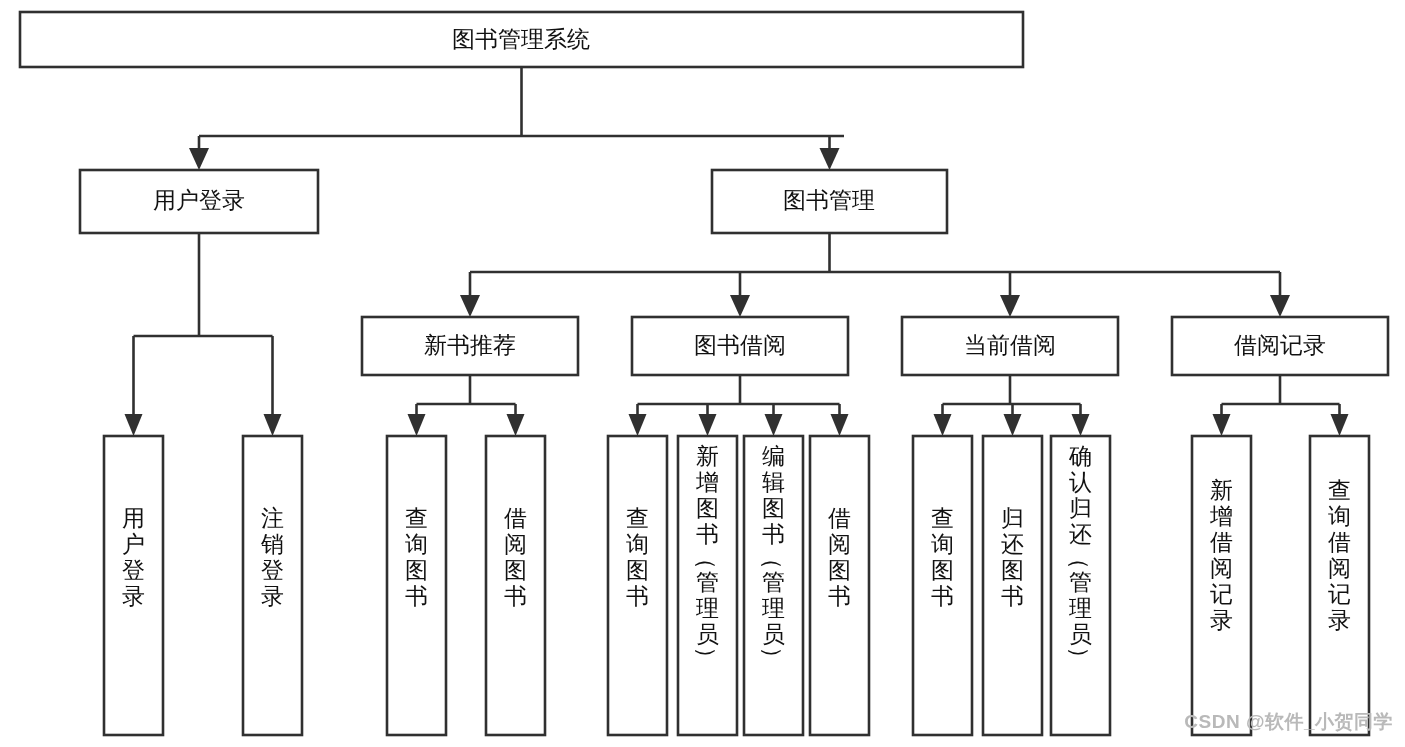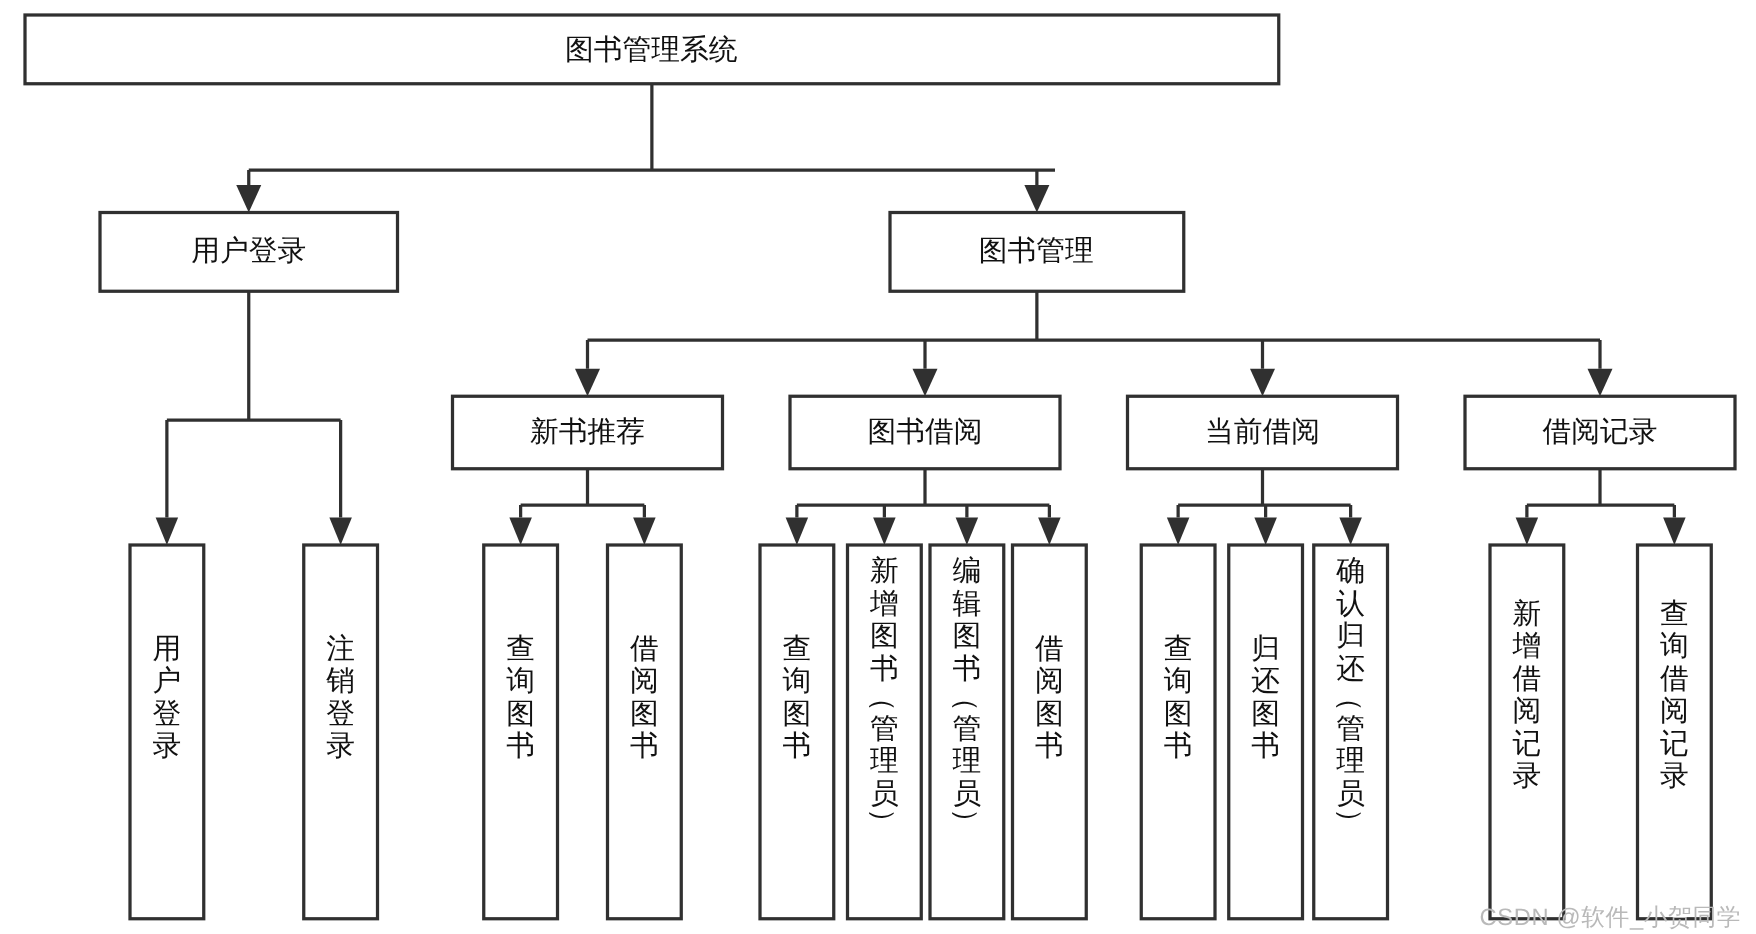--- a/index.html
+++ b/index.html
@@ -62,26 +62,27 @@
     white-space: pre;
     pointer-events: none;
   }
   .vert-text-wrap > span {
     display: block;
     text-align: center;
   }
   .watermark {
     position: absolute;
     right: 12px;
-    bottom: 0;
+    bottom: 12px;
     font-family: "Liberation Sans", "DejaVu Sans", sans-serif;
     font-size: 19px;
     color: #b9b9b9;
     letter-spacing: 0.5px;
     white-space: nowrap;
+    font-weight: bold;
   }
 </style>
 </head>
 <body>
 
 <div id="diagram-root">
 
   <svg class="flow" viewBox="0 0 1405 747">
 
     <g>

